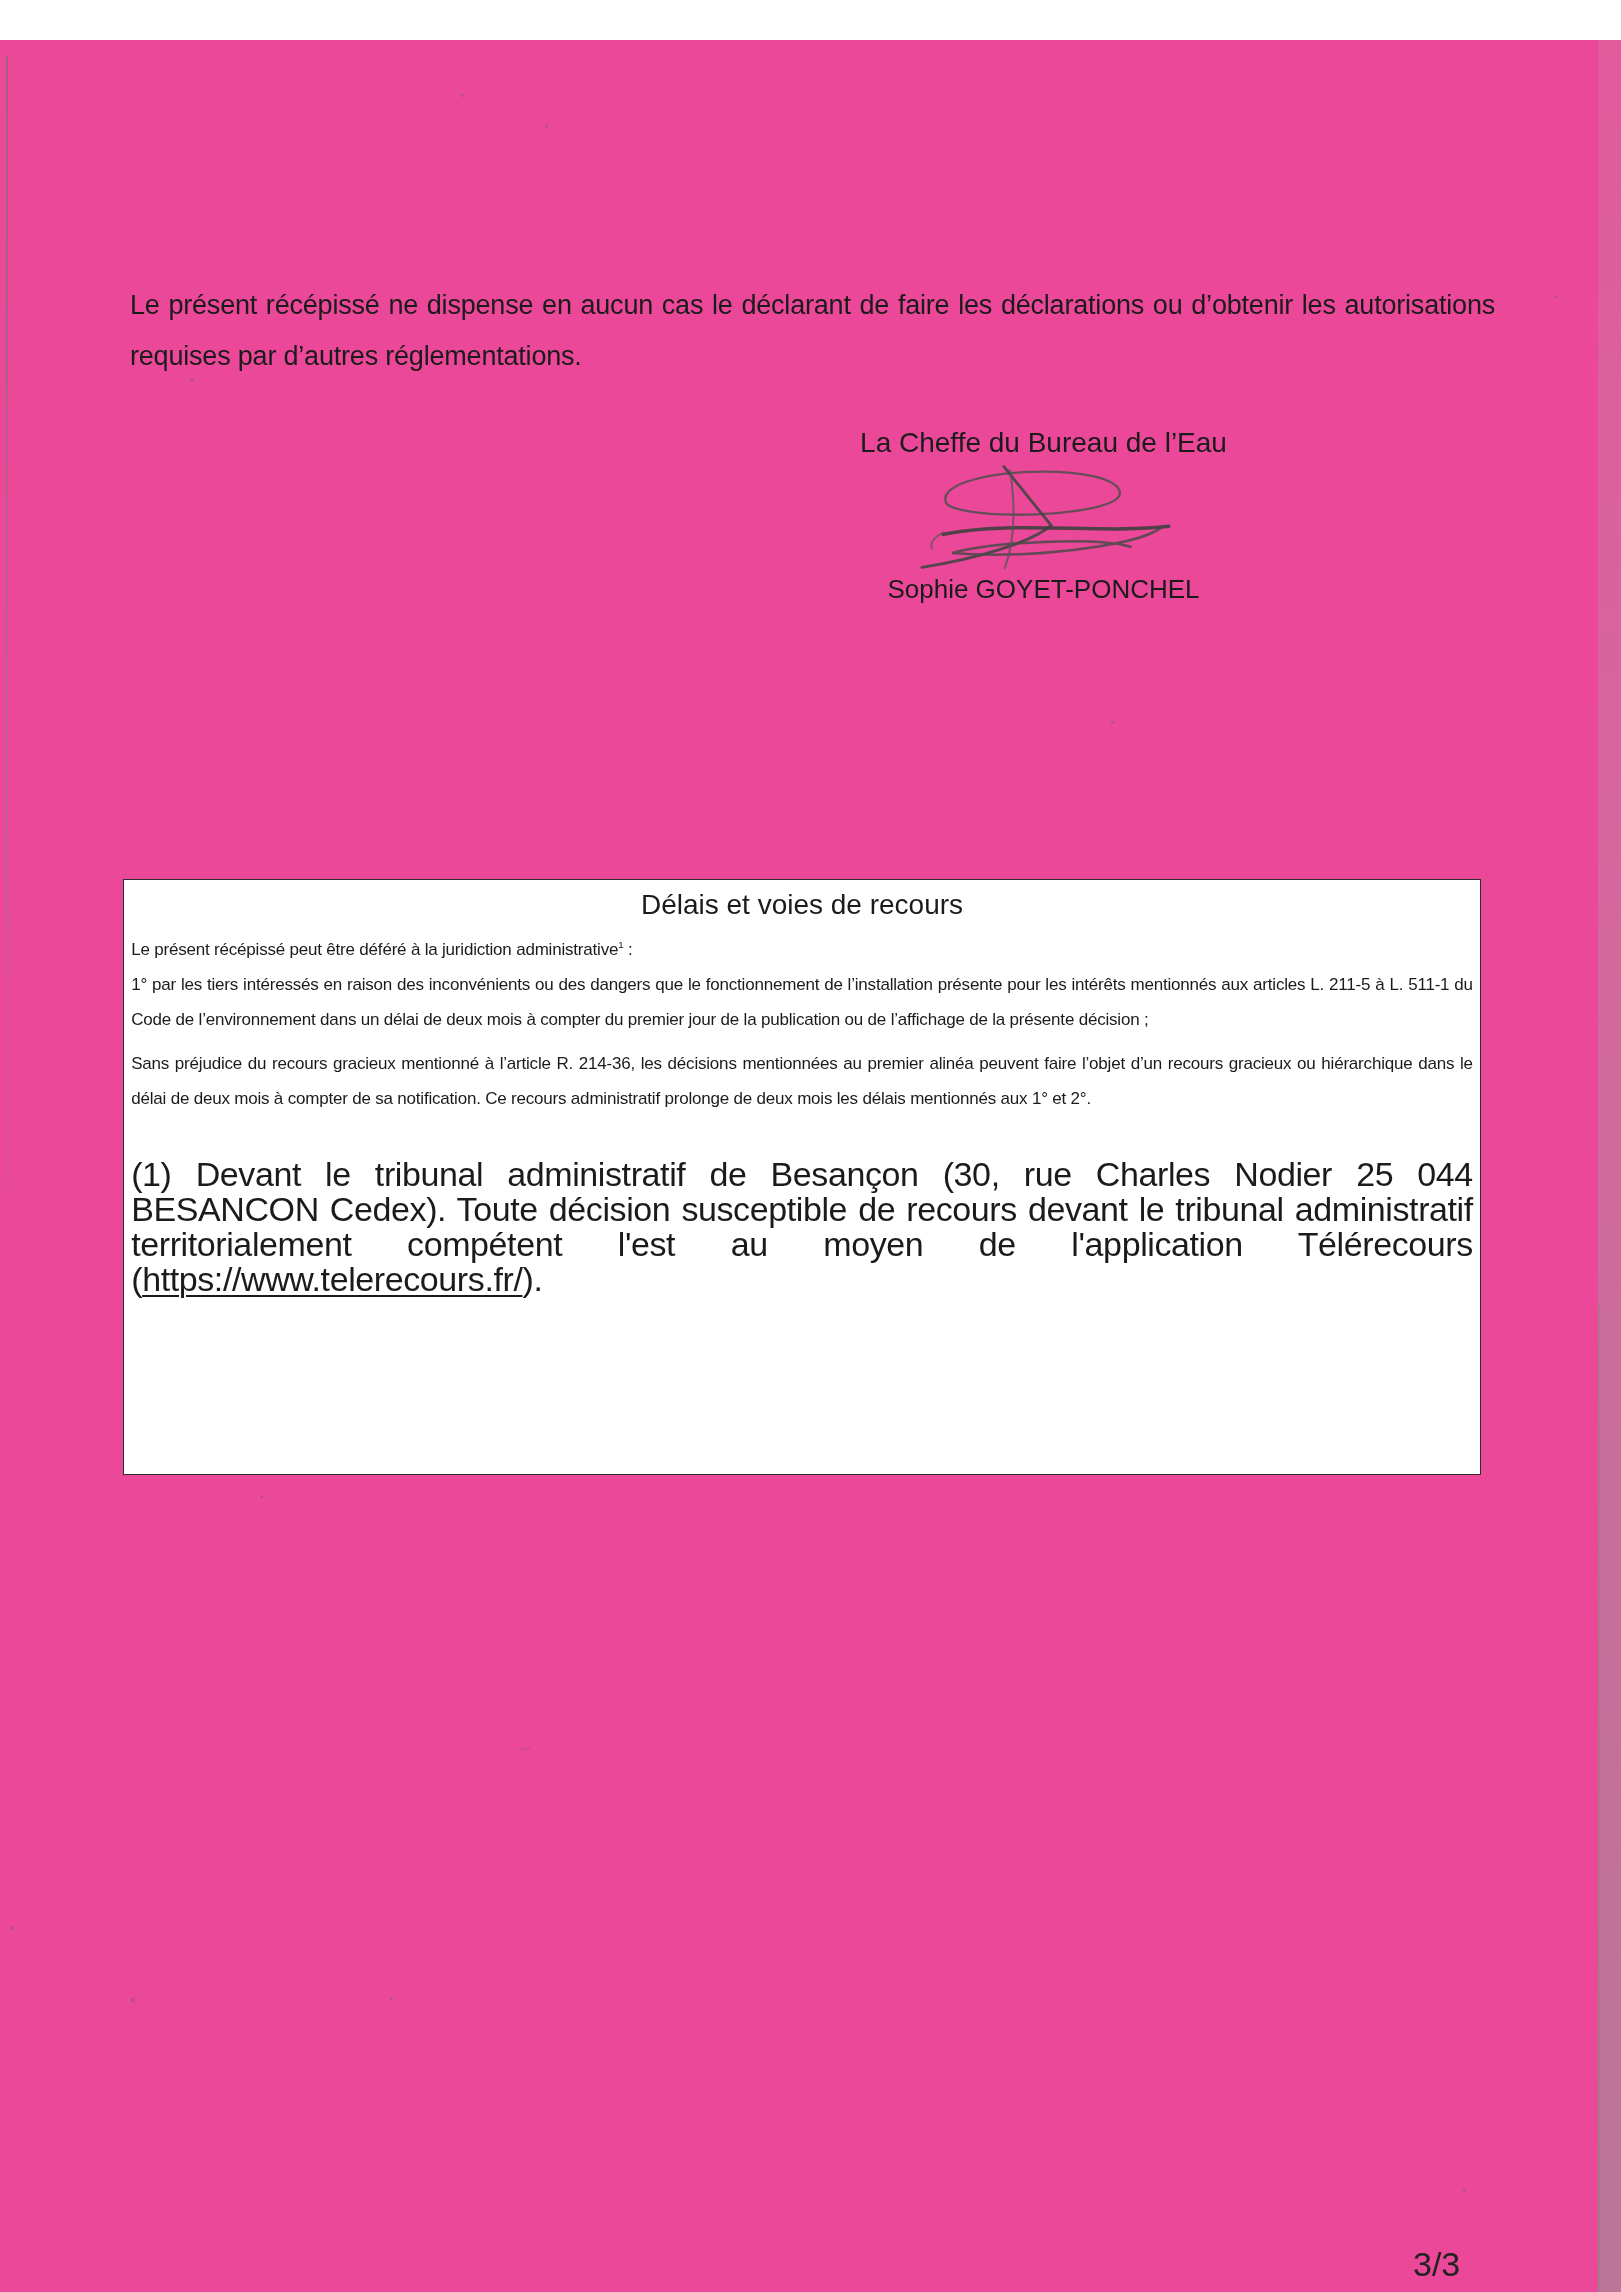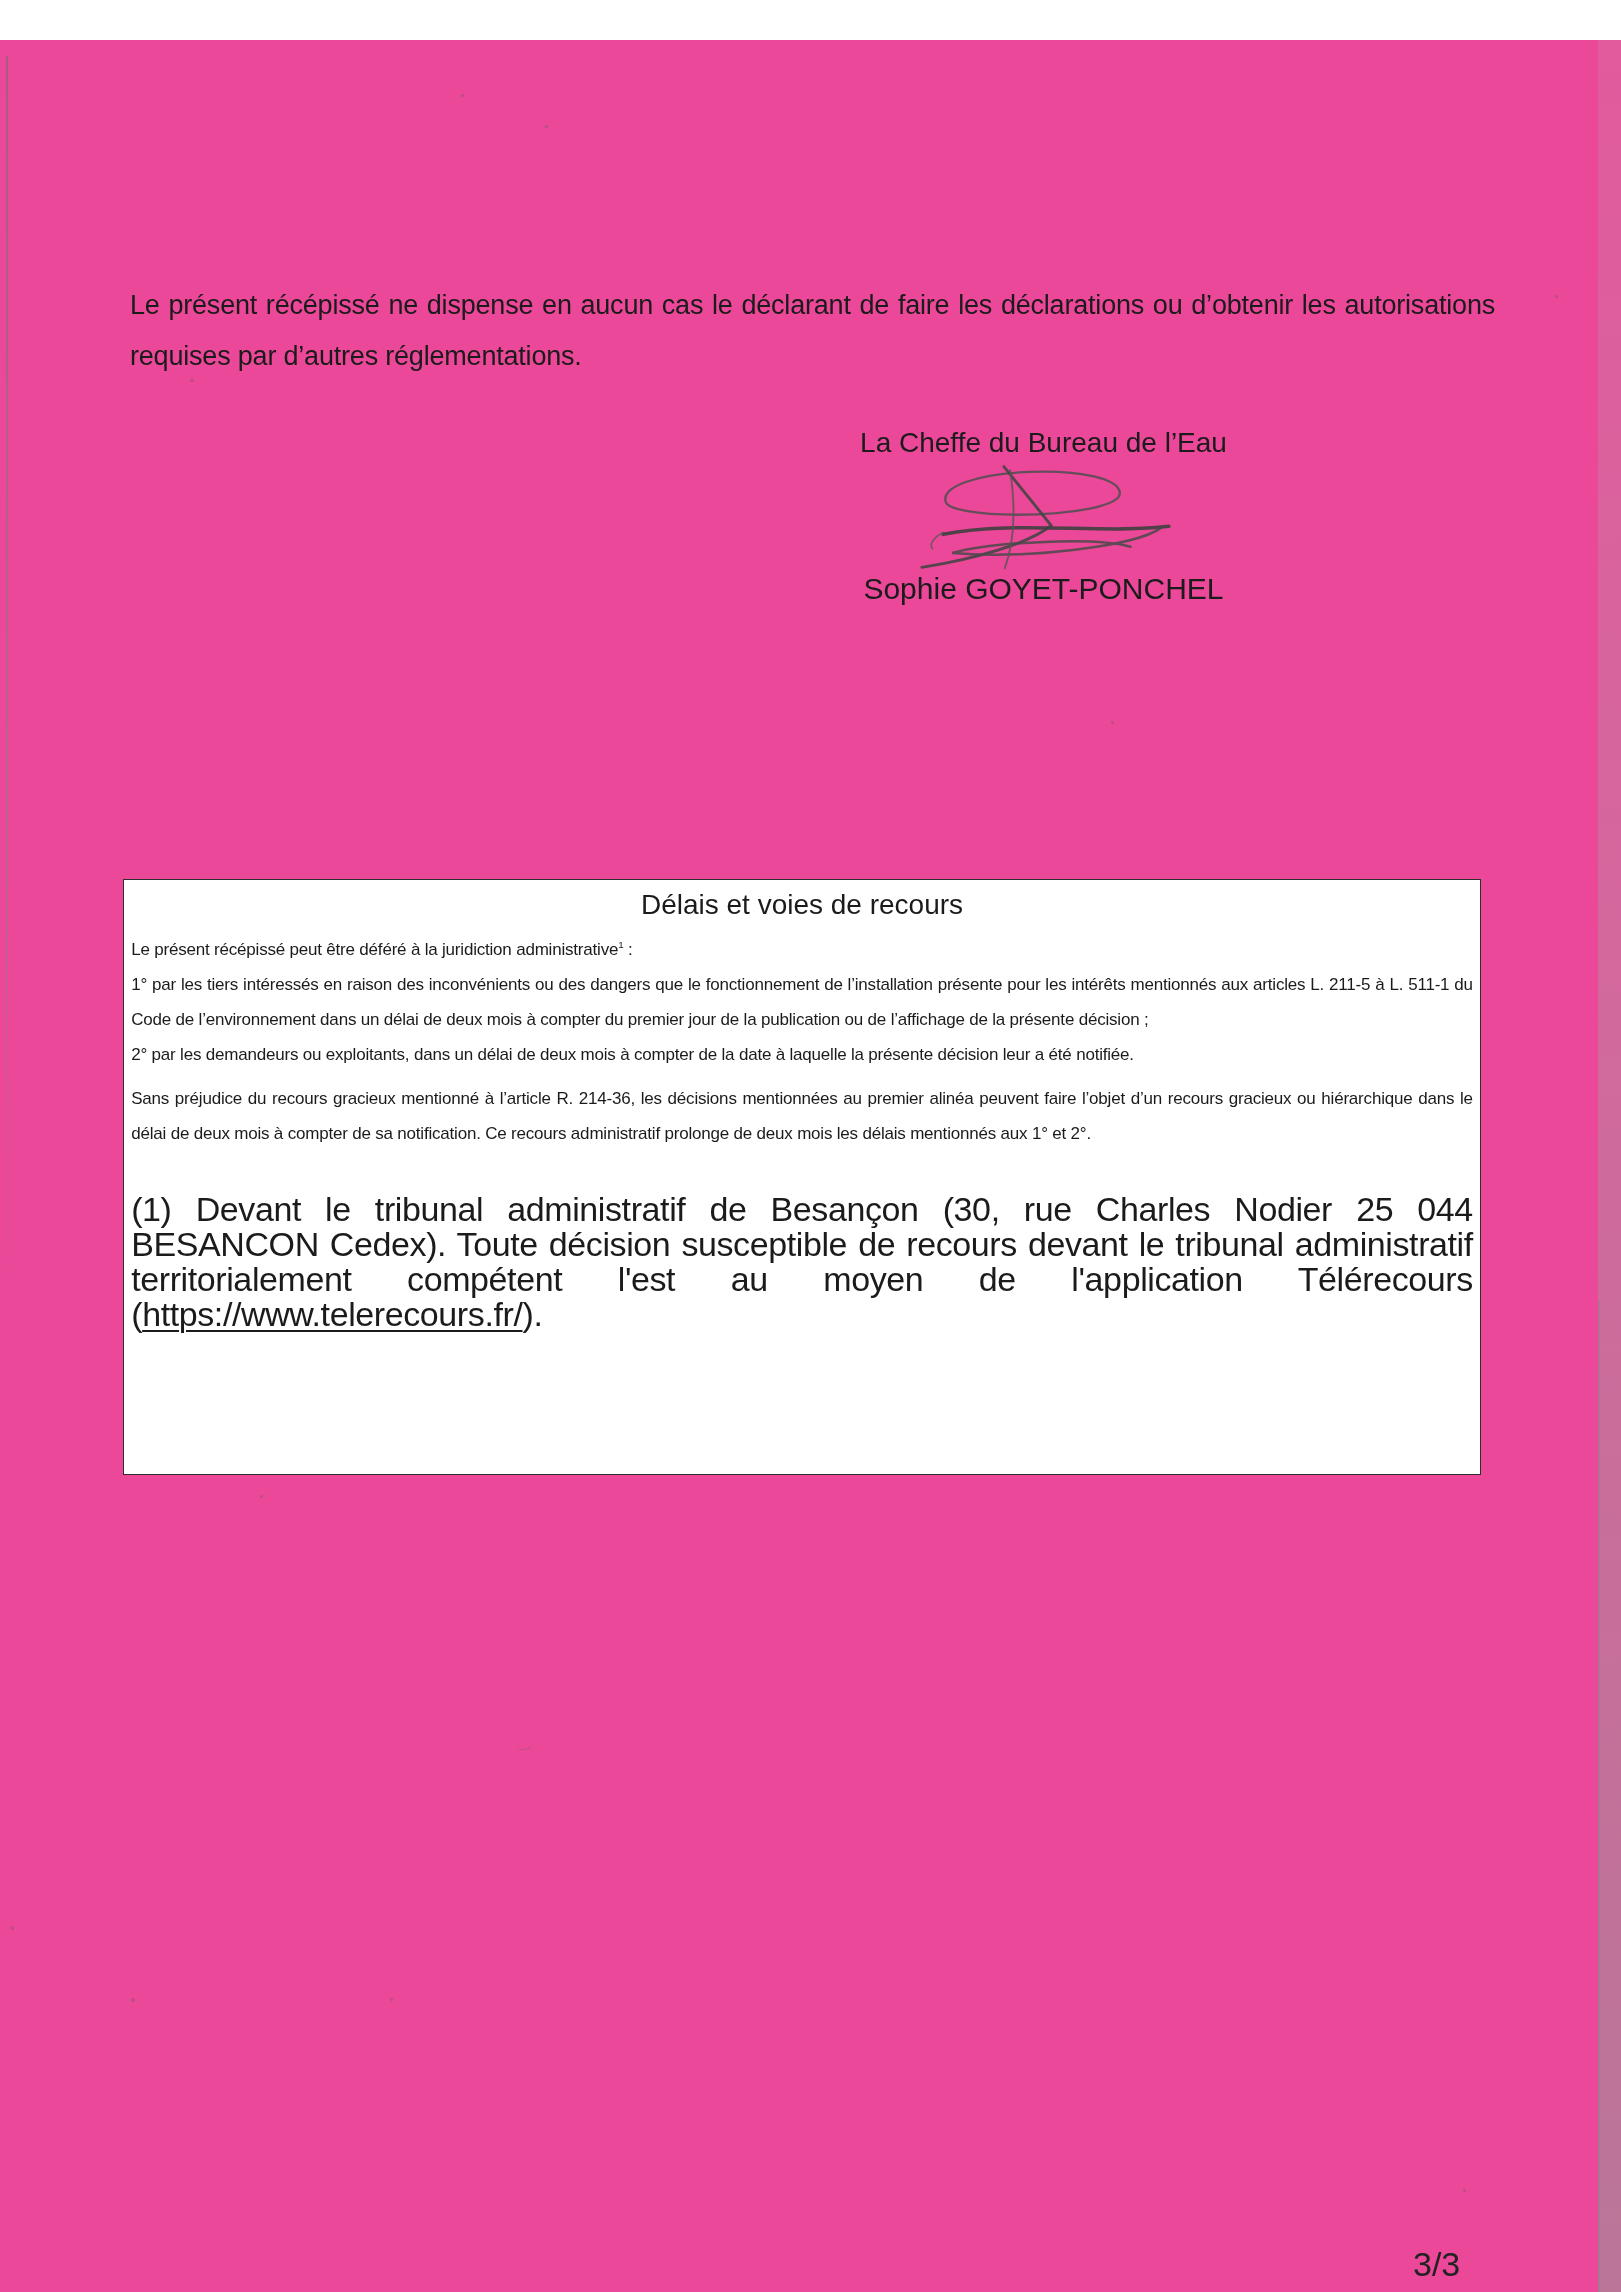--- a/index.html
+++ b/index.html
@@ -31,21 +31,21 @@
   
   .top-para {
     position:absolute; left:130px; top:240px; width:1365px; margin:0;
     font-size:27px; line-height:51px; letter-spacing:-0.2px; text-align:justify;
   }
 
   
   .sig-block { position:absolute; left:775px; top:385px; width:537px; text-align:center; }
   .sig-title { font-size:28px; line-height:36px; }
   .sig-scribble { display:block; margin:1.8px auto 0; }
-  .sig-name { font-size:30px; line-height:34px; margin-top:1.8px; }
+  .sig-name { font-size:26px; line-height:34px; margin-top:1.8px; }
 
   
   .recourse-box {
     position:absolute; left:123px; top:839px; width:1358px; height:596px;
     box-sizing:border-box; border:1.8px solid #2e2e2e; padding:7.2px 7.2px 0 7.2px;
     background:#ffffff;
   }
   .box-title { text-align:center; font-weight:normal; font-size:28px; line-height:36px; margin:0 0 9px 0; }
   .recourse-box p { margin:0; font-size:17px; line-height:35px; letter-spacing:-0.2px; text-align:justify; }
   .recourse-box p.gap { margin-top:9px; }
@@ -94,21 +94,20 @@
 
       <path d="M 52,78 C 40,84 36,92 40,96" stroke="#555555" stroke-width="2" stroke-linecap="round" opacity="0.7"></path>
     </svg>
     <div class="sig-name">Sophie GOYET-PONCHEL</div>
   </div>
 
   <div class="recourse-box">
     <div class="box-title">Délais et voies de recours</div>
     <p><span>Le présent récépissé peut être déféré à la juridiction administrative</span><sup>1</sup><span> :</span></p>
     <p>1° par les tiers intéressés en raison des inconvénients ou des dangers que le fonctionnement de l’installation présente pour les intérêts mentionnés aux articles L. 211-5 à L. 511-1 du Code de l’environnement dans un délai de deux mois à compter du premier jour de la publication ou de l’affichage de la présente décision ;</p>
-    <p>2° par les demandeurs ou exploitants, dans un délai de deux mois à compter de la date à laquelle la présente décision leur a été notifiée.</p>
     <p class="gap">Sans préjudice du recours gracieux mentionné à l’article R. 214-36, les décisions mentionnées au premier alinéa peuvent faire l’objet d’un recours gracieux ou hiérarchique dans le délai de deux mois à compter de sa notification. Ce recours administratif prolonge de deux mois les délais mentionnés aux 1° et 2°.</p>
     <p class="footnote"><span>(1) Devant le tribunal administratif de Besançon (30, rue Charles Nodier 25 044 BESANCON Cedex). Toute décision susceptible de recours devant le tribunal administratif territorialement compétent l'est au moyen de l'application Télérecours (</span><span class="url">https://www.telerecours.fr/</span><span>).</span></p>
   </div>
 
   <div class="page-num">3/3</div>
 
 </div>
 
 
 </body></html>

